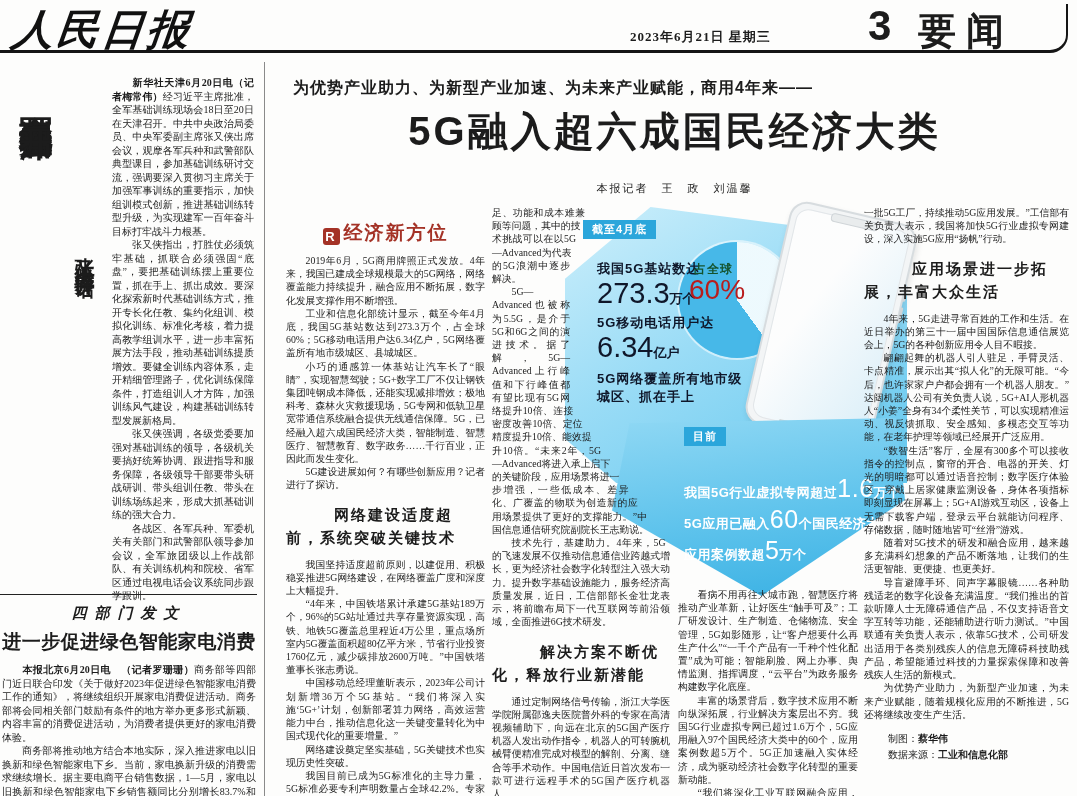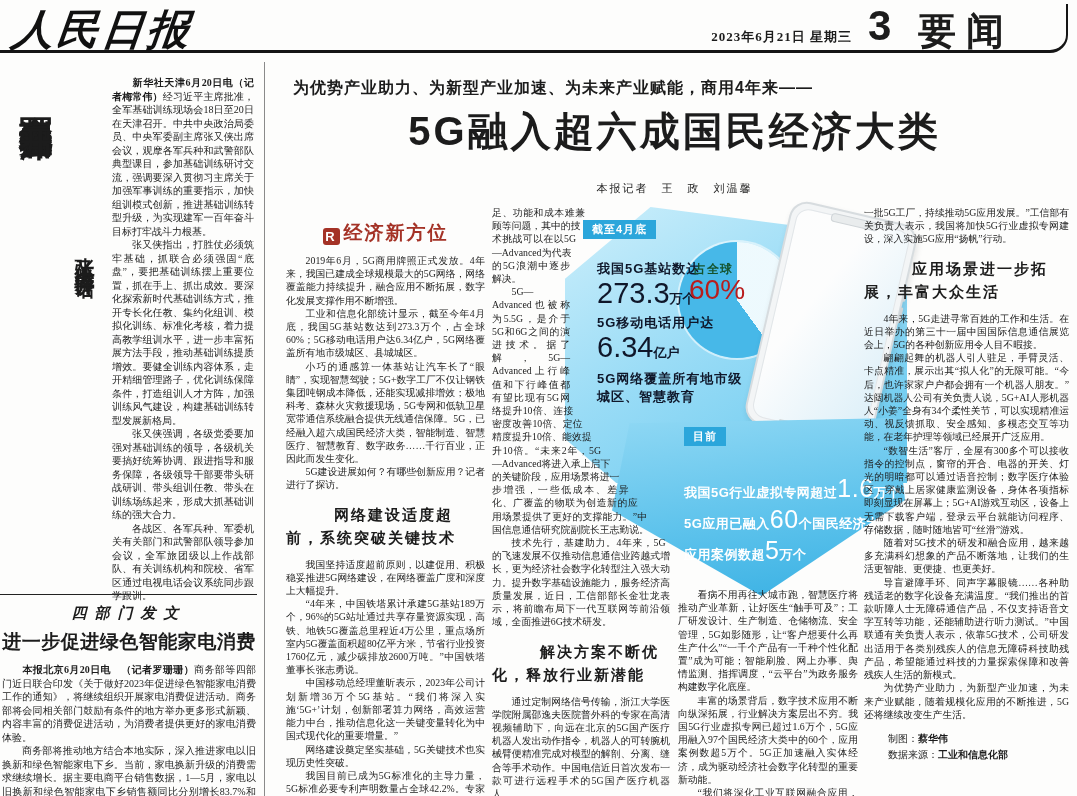--- a/index.html
+++ b/index.html
@@ -10,21 +10,21 @@
   p{margin:0;text-indent:2em;text-align:justify;}
   p.noindent{text-indent:0;}
   .body10{font-size:10px;line-height:13.5px;}
   .body98{font-size:9.8px;line-height:13.2px;}
 
   
   .hdr-bracket{left:0;top:4px;width:1066px;height:46px;border-bottom:3px solid #151515;
                border-right:2.5px solid #151515;border-bottom-right-radius:18px;}
   .masthead{left:12px;top:2px;font-size:42px;font-weight:bold;font-style:italic;letter-spacing:3px;
             transform:skewX(-6deg);color:#111;}
-  .hdr-date{left:630px;top:28px;width:222px;text-align:right;font-size:13px;font-weight:bold;letter-spacing:1px;}
+  .hdr-date{left:630px;top:28px;width:222px;text-align:left;font-size:13px;font-weight:bold;letter-spacing:1px;}
   .hdr-pnum{left:868px;top:2px;font-size:42px;font-weight:bold;}
   .hdr-section{left:918px;top:6px;font-size:38px;font-weight:900;letter-spacing:10px;}
 
   
   .v-headline{left:8px;top:90px;writing-mode:vertical-rl;font-size:33px;font-weight:900;
               letter-spacing:1px;line-height:56px;}
   .v-subhead{left:72px;top:242px;writing-mode:vertical-rl;font-size:20px;font-weight:bold;letter-spacing:3px;}
   .left-body{left:112px;top:76px;width:142px;}
   .left-divider{left:0;top:594px;width:257px;border-top:1.5px solid #222;height:0;}
 
@@ -146,21 +146,21 @@
 
   <div class="abs ig hex2"></div>
 
   <div class="abs ig ig-tag tag1 sans">截至4月底</div>
   <div class="abs ig panel sans">
     <div class="lbl" style="margin-top:0;">我国5G基站数达</div>
     <div><span class="val">273.3</span><span class="unit">万个</span></div>
     <div class="lbl">5G移动电话用户达</div>
     <div><span class="val">6.34</span><span class="unit">亿户</span></div>
     <div class="cov">5G网络覆盖所有地市级</div>
-    <div class="cov" style="margin-top:0;">城区、智慧教育</div>
+    <div class="cov" style="margin-top:0;">城区、抓在手上</div>
   </div>
   <div class="abs ig pie-label sans">占全球</div>
   <div class="abs ig pie-value sans">60%</div>
 
   <div class="abs ig ig-tag tag2 sans">目前</div>
   <div class="abs ig rows sans">
     <div class="row">
         <span>我国5G行业虚拟专网超过</span>
         <span class="big">1.6</span>
         <span>万个</span>

